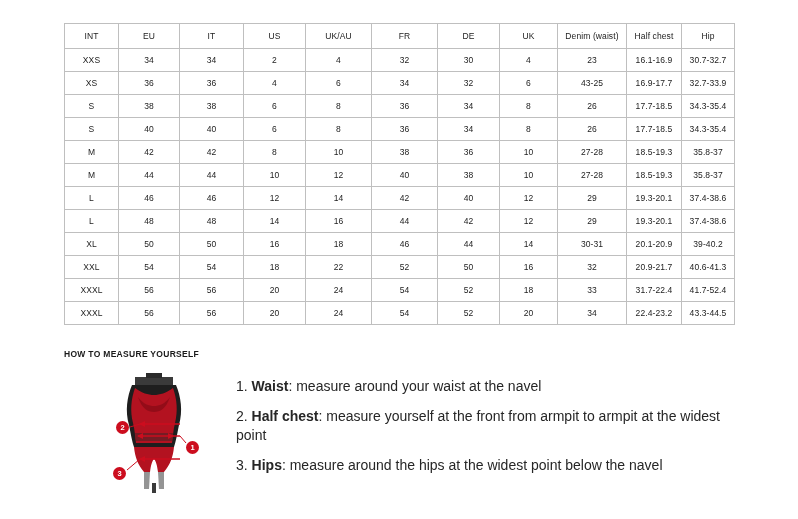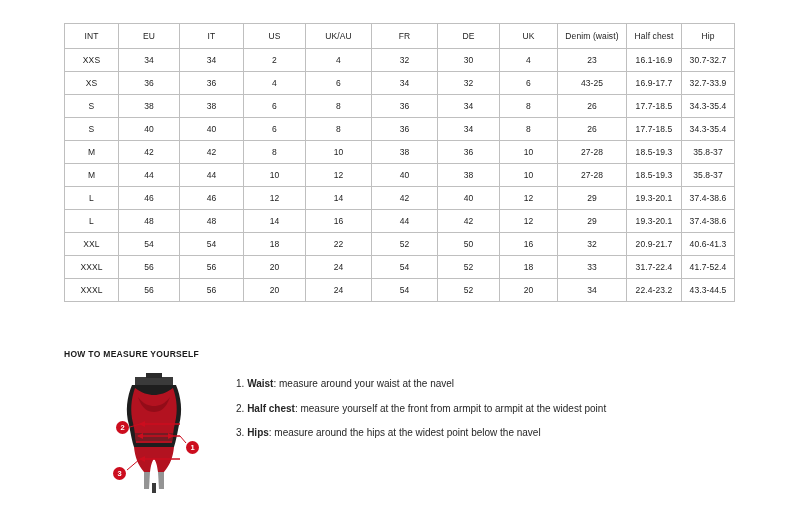--- a/index.html
+++ b/index.html
@@ -95,21 +95,21 @@
     margin-left: 30px;
     margin-top: 2px;
     flex: 0 0 auto;
   }
   .notes {
     margin-left: 22px;
     margin-top: 8px;
     flex: 1 1 auto;
   }
   .note {
-    font-size: 10px;
+    font-size: 14px;
     color: #262626;
     line-height: 1.35;
     margin-bottom: 11px;
   }
   .note b { font-weight: bold; }
 
   
   .mannequin {
     position: absolute;
     left: 0;
@@ -267,20 +267,33 @@
           <td>14</td>
           <td>16</td>
           <td>44</td>
           <td>42</td>
           <td>12</td>
           <td>29</td>
           <td class="left">19.3-20.1</td>
           <td class="left">37.4-38.6</td>
         </tr>
         <tr>
+          <td>XL</td>
+          <td>50</td>
+          <td>50</td>
+          <td>16</td>
+          <td>18</td>
+          <td>46</td>
+          <td>44</td>
+          <td>14</td>
+          <td>30-31</td>
+          <td class="left">20.1-20.9</td>
+          <td class="left">39-40.2</td>
+        </tr>
+        <tr>
           <td>XXL</td>
           <td>54</td>
           <td>54</td>
           <td>18</td>
           <td>22</td>
           <td>52</td>
           <td>50</td>
           <td>16</td>
           <td>32</td>
           <td class="left">20.9-21.7</td>

